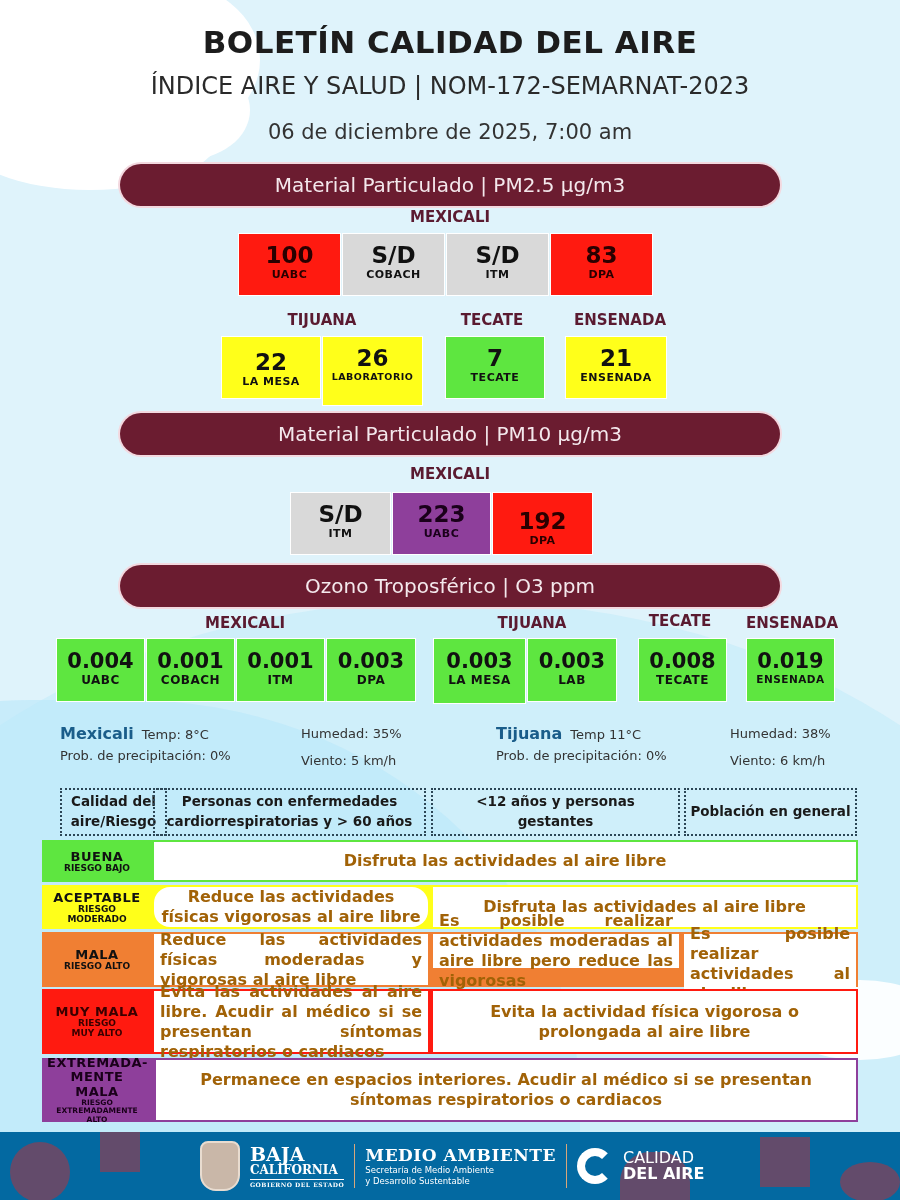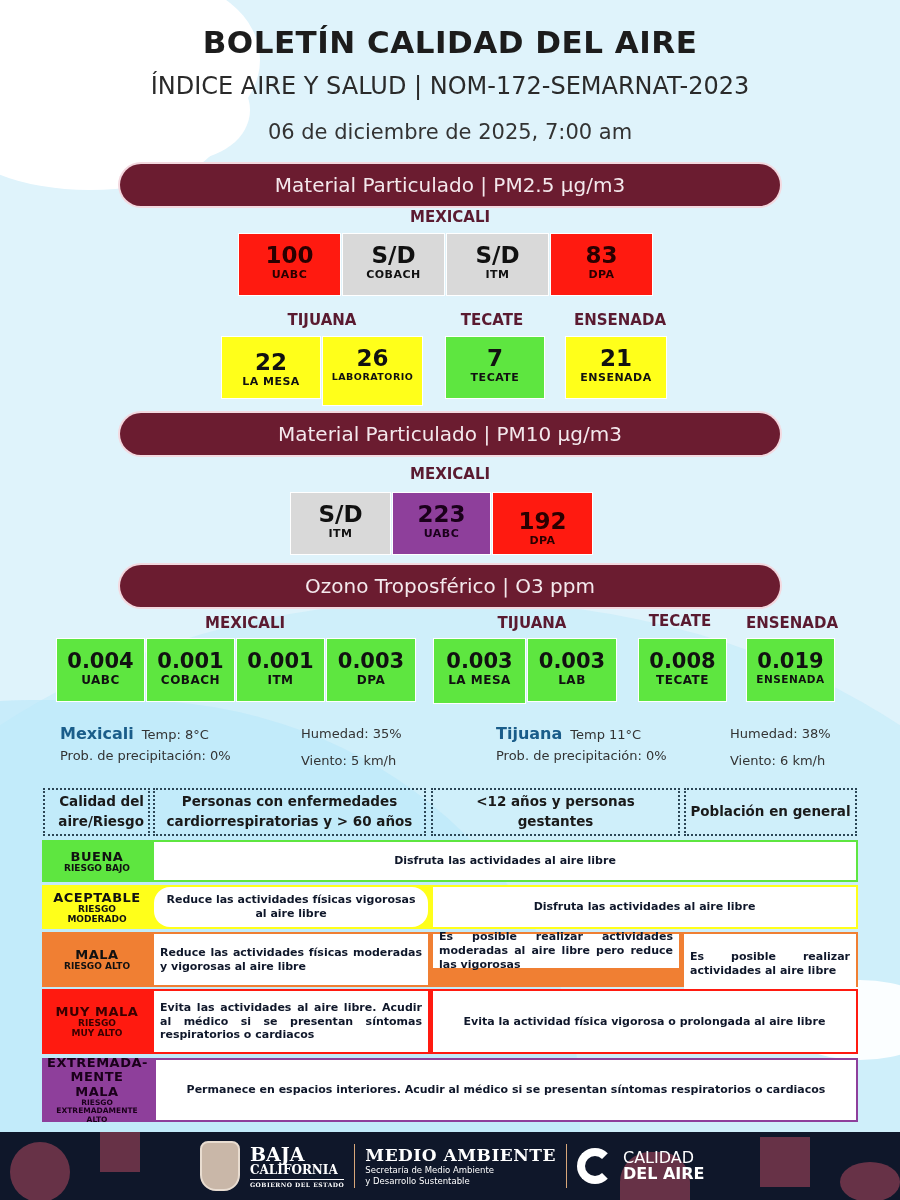--- a/index.html
+++ b/index.html
@@ -43,24 +43,24 @@
   .o3 .l { font-size:12px; }
 
   .wx { position:absolute; font-size:13px; color:#333; }
   .wx .city-name { font-weight:bold; color:#1a5d8a; font-size:16px; margin-right:8px; }
 
   .hdr { position:absolute; top:788px; height:48px; border:2px dotted #2c4656; text-align:center; font-weight:bold; font-size:13.5px; color:#1a1a1a; display:flex; align-items:center; justify-content:center; line-height:1.45; padding:0 4px; }
 
   .row-label { position:absolute; left:42px; width:110px; text-align:center; font-weight:bold; display:flex; flex-direction:column; align-items:center; justify-content:center; color:#111; }
   .row-label .main { font-size:13px; letter-spacing:0.5px; }
   .row-label .sub { font-size:9px; line-height:1.1; }
-  .cell { position:absolute; background:#fff; font-weight:bold; font-size:11px; color:#0f172a; display:flex; align-items:center; justify-content:center; text-align:center; line-height:1.25; padding:8px 6px; }
+  .cell { position:absolute; background:#fff; font-weight:bold; font-size:16px; color:#a16207; display:flex; align-items:center; justify-content:center; text-align:center; line-height:1.25; padding:8px 6px; }
   .cell.just { text-align:justify; justify-content:flex-start; }
 
-  .footer { position:absolute; left:0; top:1132px; width:900px; height:68px; background:#0f172a; overflow:hidden; }
+  .footer { position:absolute; left:0; top:1132px; width:900px; height:68px; background:#0369a1; overflow:hidden; }
   .footer .pat { position:absolute; background:#8d3e54; opacity:.7; }
   .footer .logo-row { position:absolute; left:200px; top:8px; height:52px; display:flex; align-items:center; gap:10px; color:#fff; }
   .shield { width:40px; height:50px; background:#c9b7a8; border-radius:8px 8px 16px 16px; border:2px solid #e8dcd0; }
   .bc-text { font-family:"DejaVu Serif", serif; font-weight:bold; line-height:1; }
   .bc-text .a { font-size:19px; display:block; }
   .bc-text .b { font-size:12px; display:block; }
   .bc-text .c { font-size:6px; display:block; border-top:1px solid #fff; margin-top:3px; padding-top:2px; letter-spacing:0.5px; }
   .vsep { width:1px; height:44px; background:#d8a77a; }
   .ma .a { font-family:"DejaVu Serif", serif; font-weight:bold; font-size:17px; display:block; letter-spacing:0.5px; }
   .ma .b { font-size:8.5px; display:block; line-height:1.3; }
@@ -190,21 +190,21 @@
   <div class="wx" style="left:301px;top:726px;">Humedad: 35%</div>
   <div class="wx" style="left:301px;top:753px;">Viento: 5 km/h</div>
 
   <div class="wx" style="left:496px;top:724px;">
     <span class="city-name">Tijuana</span><span>Temp 11°C</span>
   </div>
   <div class="wx" style="left:496px;top:748px;">Prob. de precipitación: 0%</div>
   <div class="wx" style="left:730px;top:726px;">Humedad: 38%</div>
   <div class="wx" style="left:730px;top:753px;">Viento:  6 km/h</div>
 
-  <div class="hdr" style="left:43px;width:107px;text-align:right;">Calidad del aire/Riesgo</div>
+  <div class="hdr" style="left:60px;width:107px;">Calidad del aire/Riesgo</div>
   <div class="hdr" style="left:153px;width:273px;">Personas con enfermedades cardiorrespiratorias y &gt; 60 años</div>
   <div class="hdr" style="left:431px;width:249px;">&lt;12 años y personas gestantes</div>
   <div class="hdr" style="left:684px;width:173px;">Población en general</div>
 
   <div>
     <div class="row-label" style="top:840px;height:42px;background:#5ee640;">
       <span class="main">BUENA</span>
       <span class="sub">RIESGO BAJO</span>
     </div>
     <div style="position:absolute;left:152px;top:840px;width:706px;height:42px;background:#5ee640;"></div>

